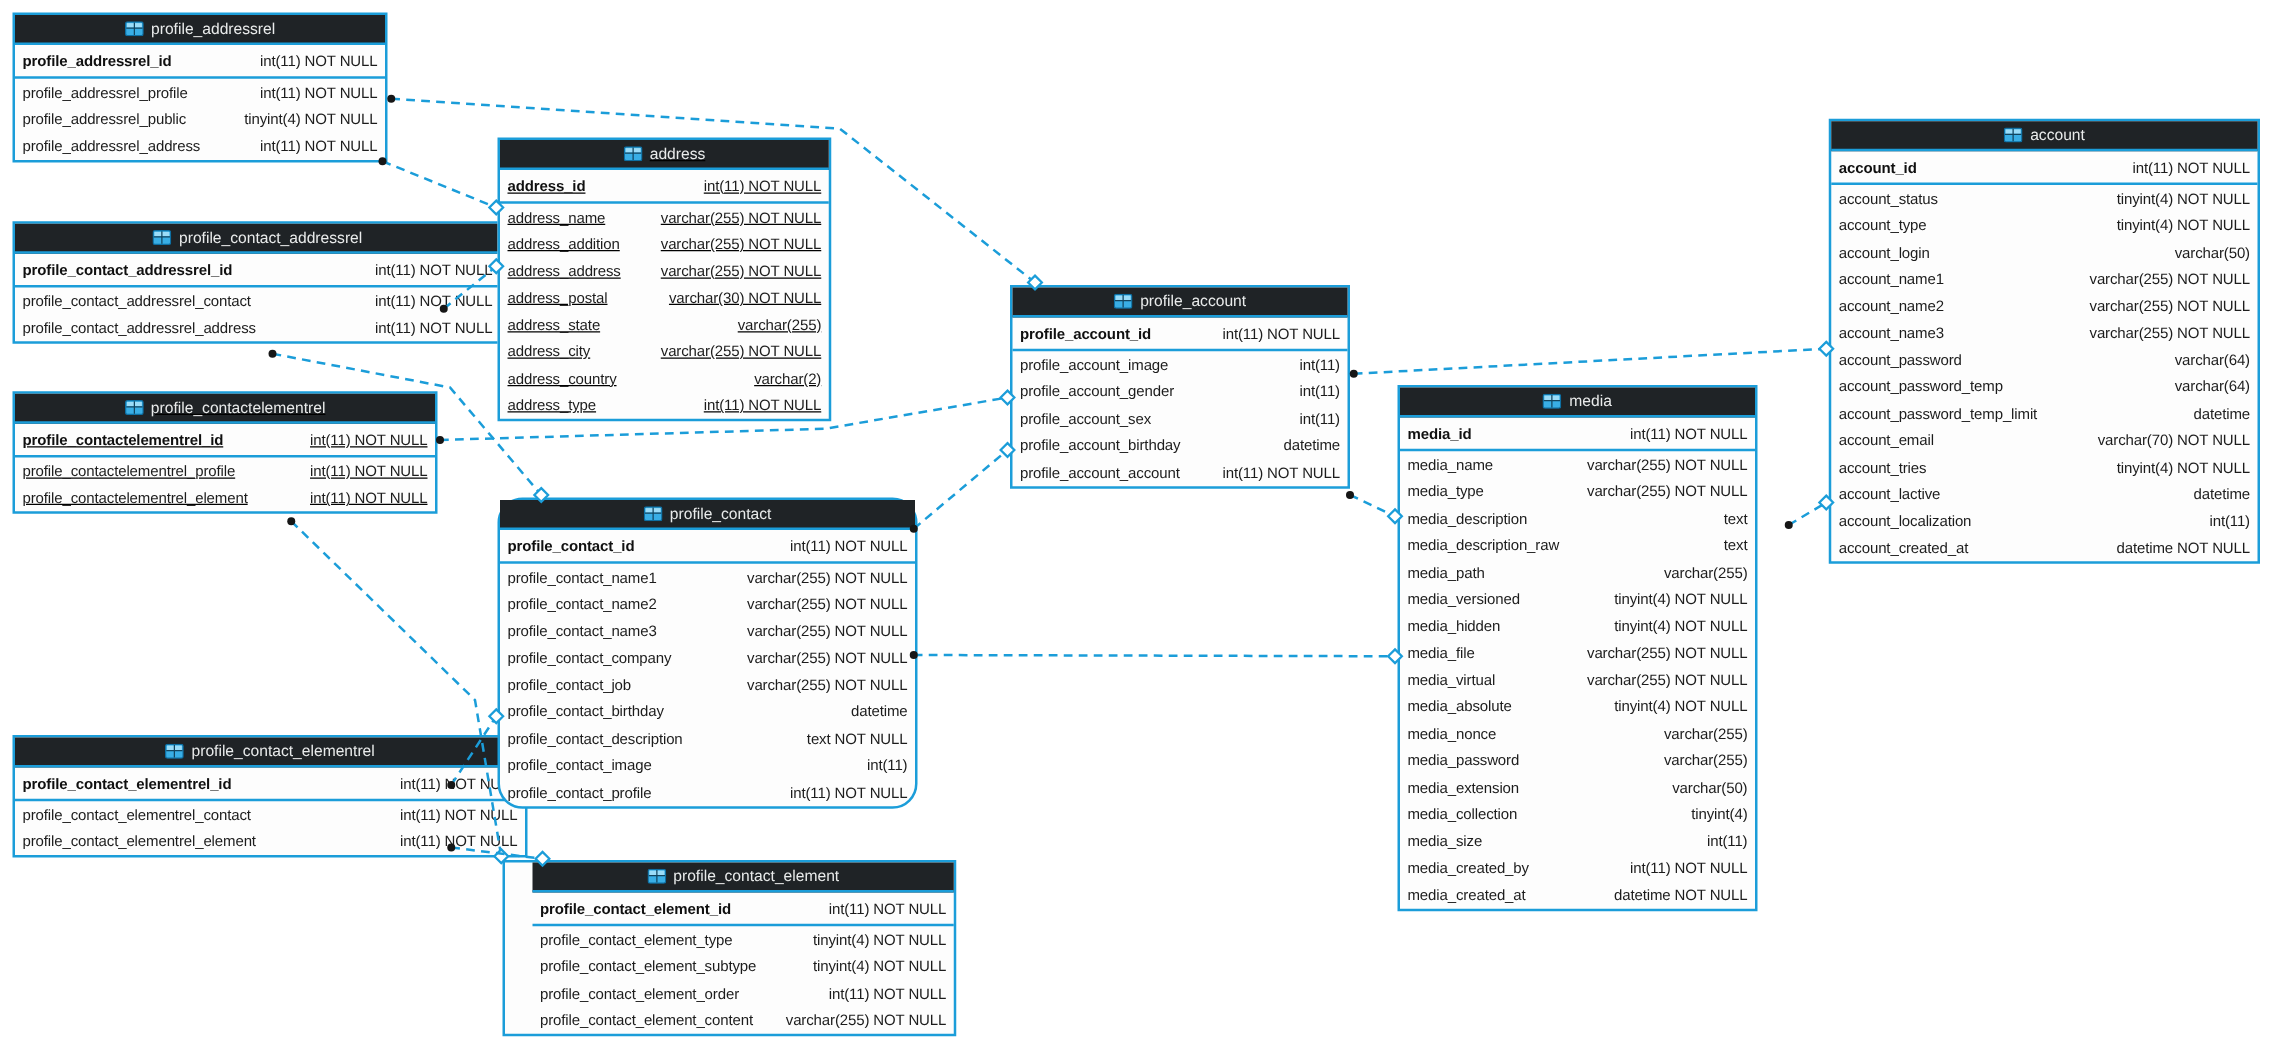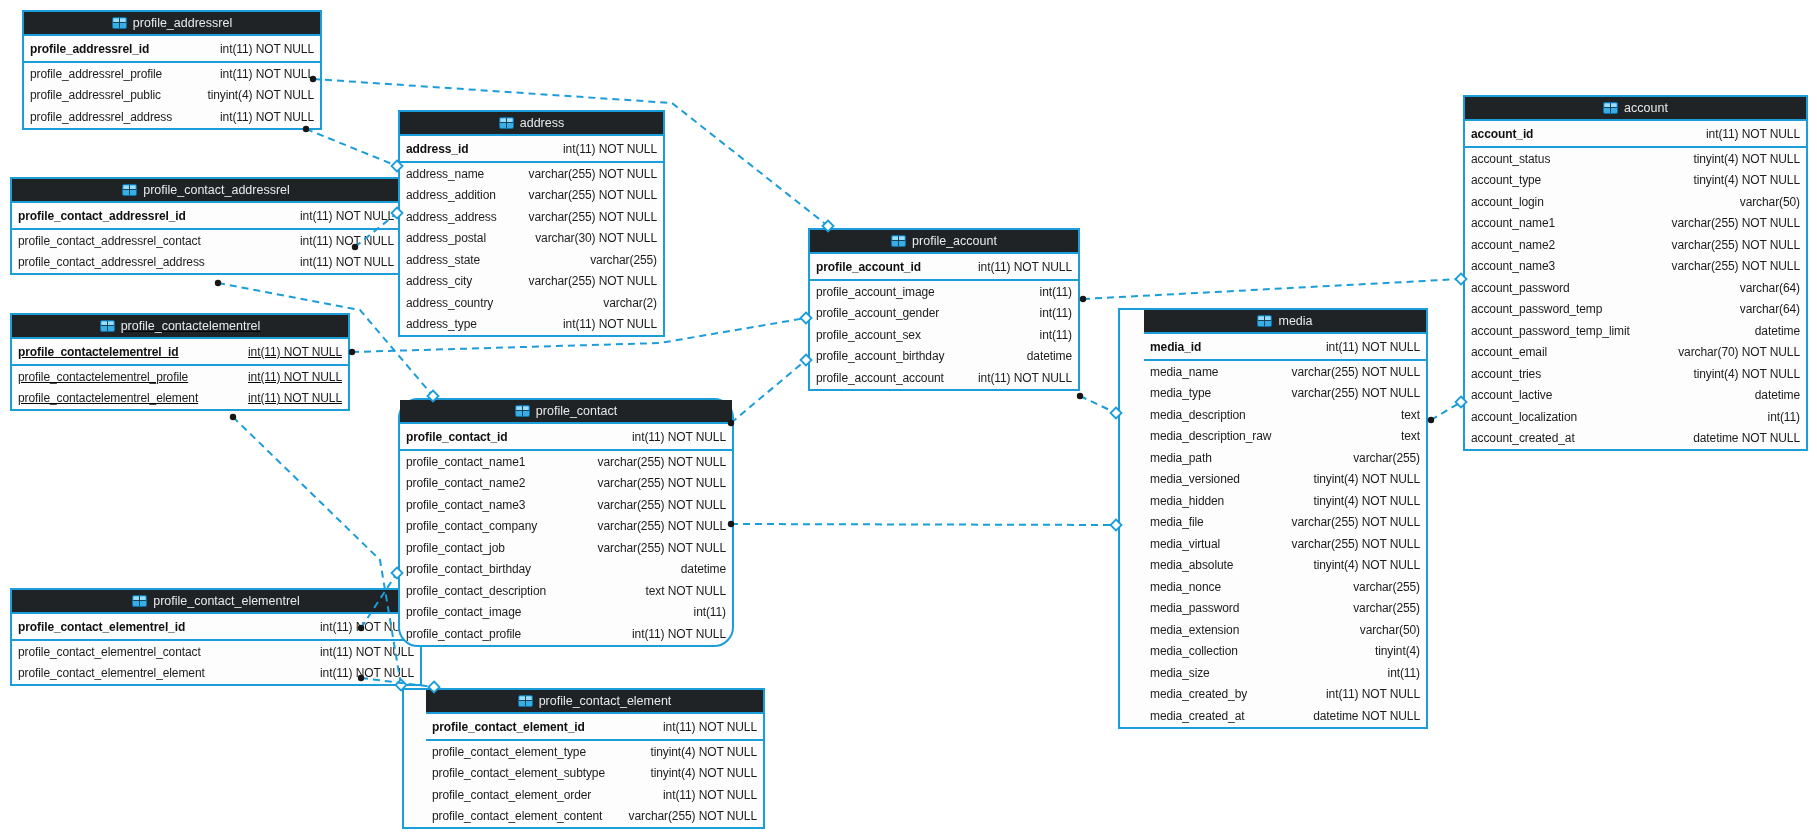--- a/index.html
+++ b/index.html
@@ -74,21 +74,21 @@
       <path d="M1083,299 L1461,279" class="rel-line"></path>
       <circle cx="1083" cy="299" r="3.2" class="rel-dot"></circle>
       <path d="M1461,273.5 L1466.5,279 L1461,284.5 L1455.5,279 Z" class="rel-diamond"></path>
       <path d="M1080,396 L1116,413" class="rel-line"></path>
       <circle cx="1080" cy="396" r="3.2" class="rel-dot"></circle>
       <path d="M1116,407.5 L1121.5,413 L1116,418.5 L1110.5,413 Z" class="rel-diamond"></path>
       <path d="M1431,420 L1461,402" class="rel-line"></path>
       <circle cx="1431" cy="420" r="3.2" class="rel-dot"></circle>
       <path d="M1461,396.5 L1466.5,402 L1461,407.5 L1455.5,402 Z" class="rel-diamond"></path>
     </svg>
-    <div class="db-table" style="left: 22px; top: 10px; width: 300px;">
+    <div class="db-table" style="left: 10px; top: 10px; width: 300px;">
       <div class="db-header">
         <span class="icon">
           <svg width="15" height="12" viewBox="0 0 15 12">
             <rect x="0.5" y="0.5" width="14" height="11" rx="1.5" fill="#39aee5" stroke="#0d6fa3"></rect>
             <rect x="1.5" y="1.5" width="12" height="3.5" fill="#9bdcf8"></rect>
             <line x1="7.5" y1="1" x2="7.5" y2="11" stroke="#12455f" stroke-width="1"></line>
             <line x1="1" y1="5.5" x2="14" y2="5.5" stroke="#12455f" stroke-width="1"></line>
           </svg>
         </span>
         <span>profile_addressrel</span>
@@ -178,21 +178,21 @@
       </div>
       <div class="db-row">
         <span class="col-name">profile_contact_elementrel_contact</span>
         <span class="col-type">int(11) NOT NULL</span>
       </div>
       <div class="db-row">
         <span class="col-name">profile_contact_elementrel_element</span>
         <span class="col-type">int(11) NOT NULL</span>
       </div>
     </div>
-    <div class="db-table" style="left: 398px; top: 110px; width: 267px;">
+    <div class="db-table" style="left: 398px; top: 110px; width: 267px; text-decoration: underline;">
       <div class="db-header">
         <span class="icon">
           <svg width="15" height="12" viewBox="0 0 15 12">
             <rect x="0.5" y="0.5" width="14" height="11" rx="1.5" fill="#39aee5" stroke="#0d6fa3"></rect>
             <rect x="1.5" y="1.5" width="12" height="3.5" fill="#9bdcf8"></rect>
             <line x1="7.5" y1="1" x2="7.5" y2="11" stroke="#12455f" stroke-width="1"></line>
             <line x1="1" y1="5.5" x2="14" y2="5.5" stroke="#12455f" stroke-width="1"></line>
           </svg>
         </span>
         <span>address</span>
@@ -350,21 +350,21 @@
       </div>
       <div class="db-row">
         <span class="col-name">profile_account_birthday</span>
         <span class="col-type">datetime</span>
       </div>
       <div class="db-row">
         <span class="col-name">profile_account_account</span>
         <span class="col-type">int(11) NOT NULL</span>
       </div>
     </div>
-    <div class="db-table" style="left: 1118px; top: 308px; width: 310px; padding-left: 24px;">
+    <div class="db-table" style="left: 1118px; top: 308px; width: 288px;">
       <div class="db-header">
         <span class="icon">
           <svg width="15" height="12" viewBox="0 0 15 12">
             <rect x="0.5" y="0.5" width="14" height="11" rx="1.5" fill="#39aee5" stroke="#0d6fa3"></rect>
             <rect x="1.5" y="1.5" width="12" height="3.5" fill="#9bdcf8"></rect>
             <line x1="7.5" y1="1" x2="7.5" y2="11" stroke="#12455f" stroke-width="1"></line>
             <line x1="1" y1="5.5" x2="14" y2="5.5" stroke="#12455f" stroke-width="1"></line>
           </svg>
         </span>
         <span>media</span>

